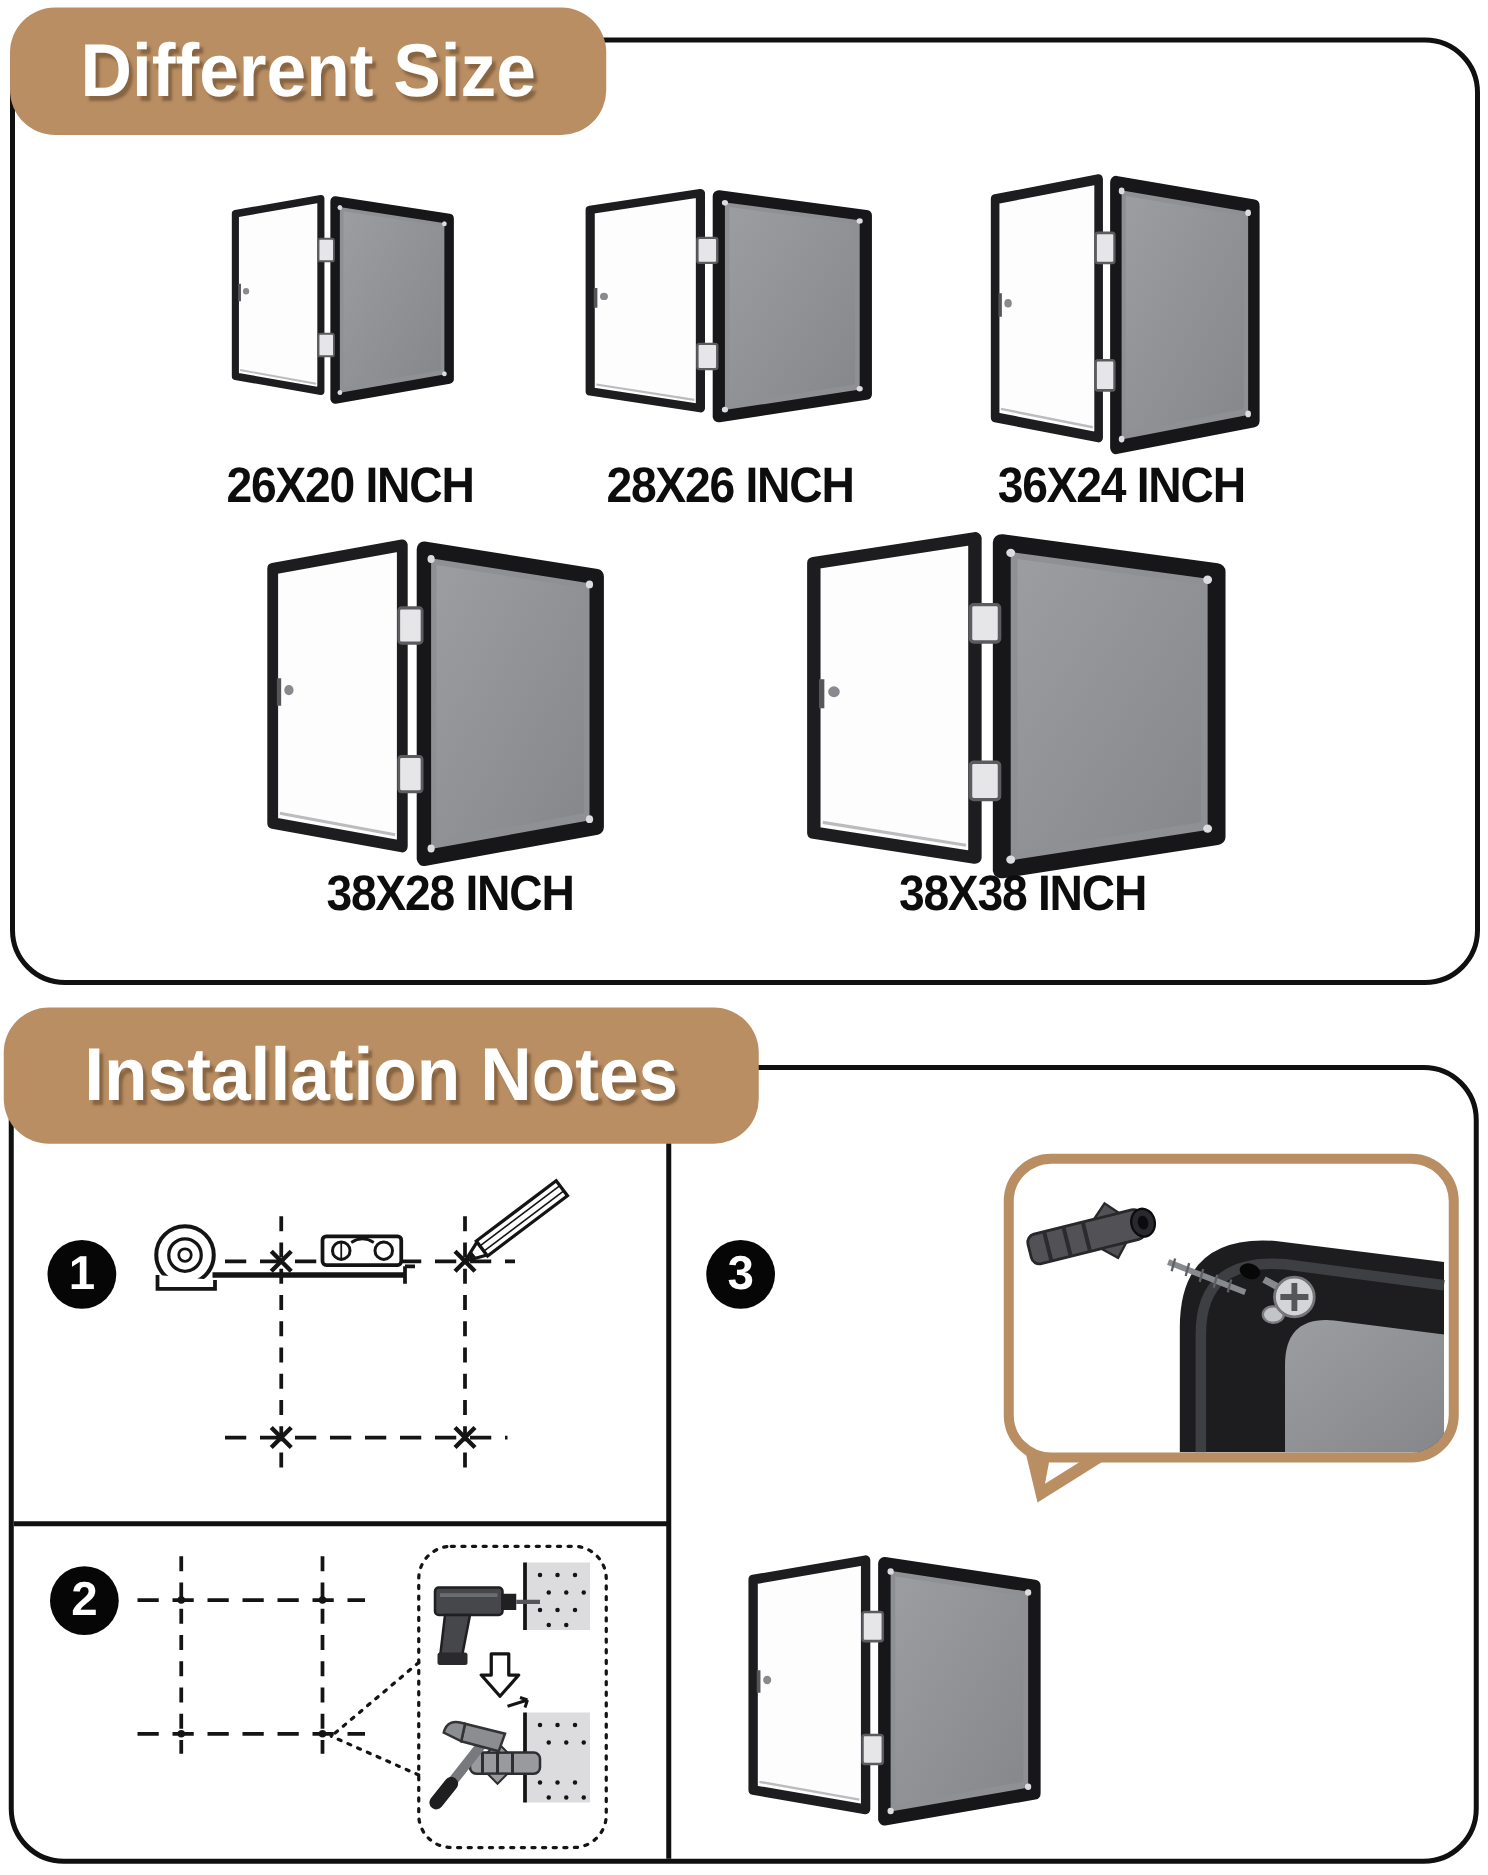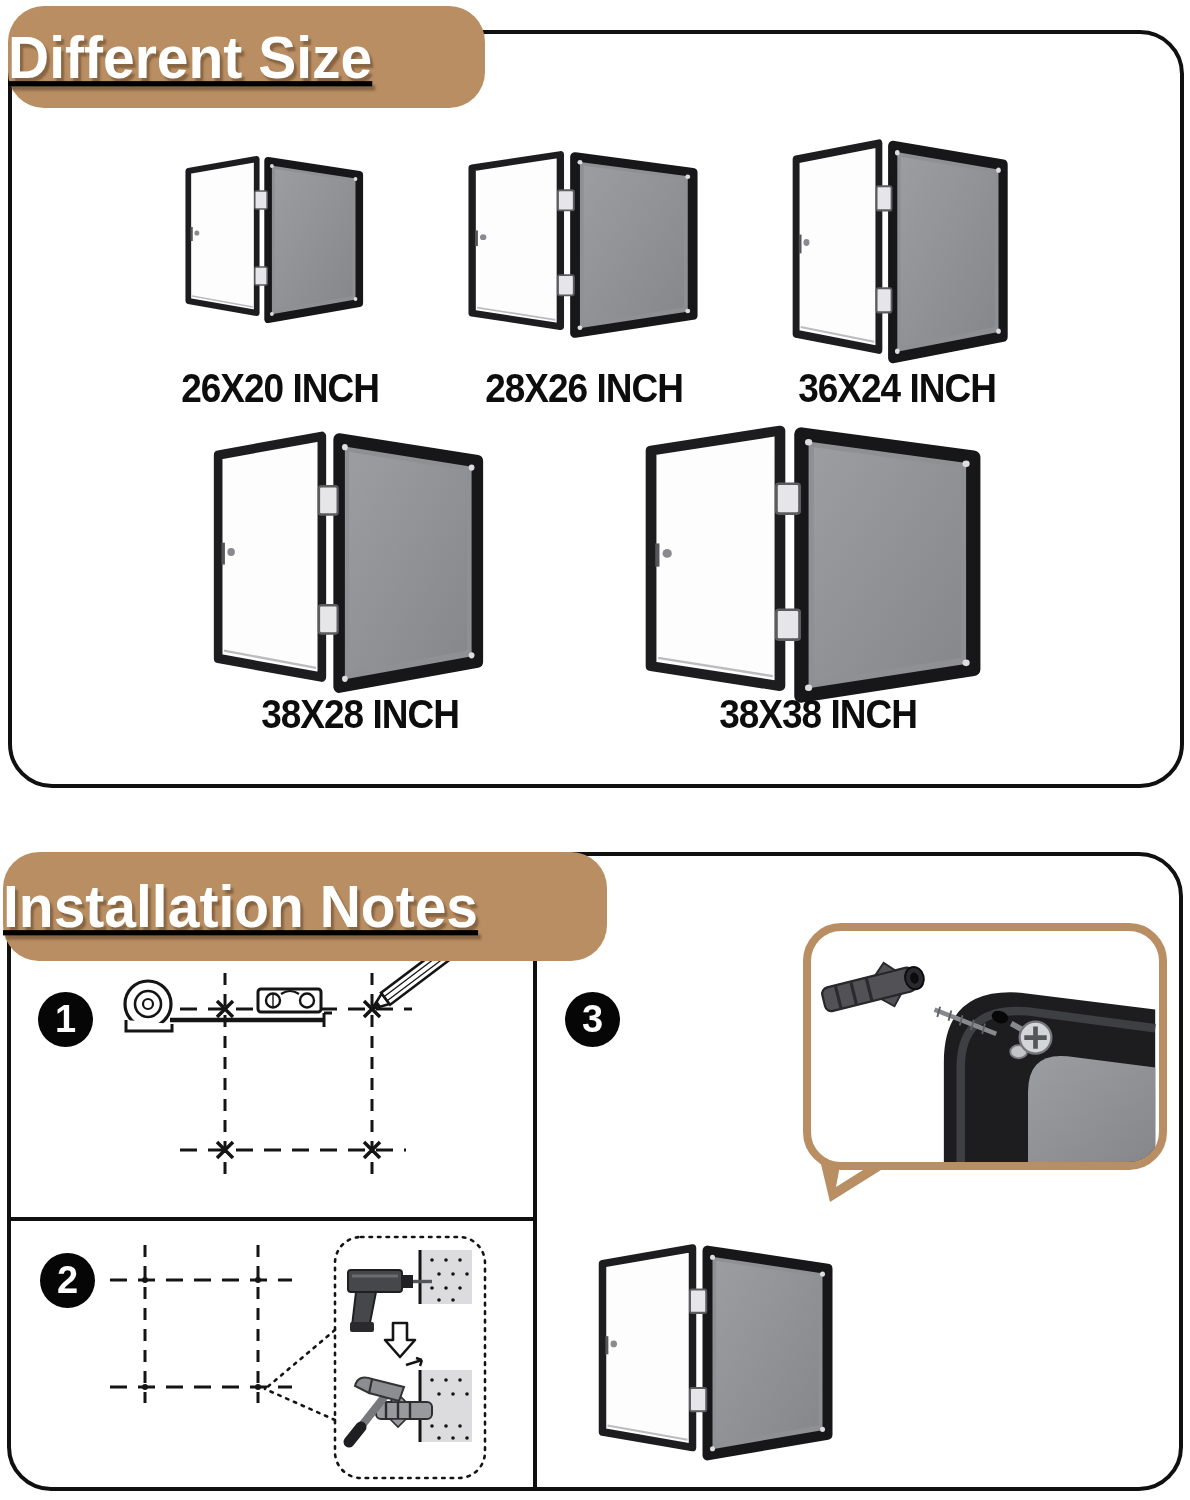--- a/index.html
+++ b/index.html
@@ -7,22 +7,22 @@
     width:1190px;height:1500px;position:relative;background:#ffffff;
     font-family:"Liberation Sans",sans-serif;overflow:hidden;
   }
   .panel{
     position:absolute;background:#fff;
     border:4px solid var(--panel-border,#101010);
     border-radius:44px;box-sizing:border-box;
   }
   .badge{
     position:absolute;background:var(--accent-tan,#b98e63);
-    border-radius:36px;display:flex;align-items:center;
-    z-index:6;box-sizing:border-box;text-decoration:underline;
+    border-radius:36px;display:flex;align-items:center;justify-content:center;
+    z-index:6;box-sizing:border-box;
   }
   .badge span{
     color:var(--badge-text,#ffffff);font-weight:800;font-size:57px;line-height:1;
     text-shadow:3px 4px 2px rgba(88,60,34,.5);white-space:nowrap;
     transform:scaleY(1.05);
   }
   .board-fig{position:absolute;margin:0;padding:0;line-height:0;}
   .size-label{
     position:absolute;font-weight:800;font-size:37px;color:var(--text-black,#0d0d0d);
     text-align:center;letter-spacing:-1px;white-space:nowrap;transform:scaleY(1.08);
@@ -112,21 +112,21 @@
       <use href="#board-open" xlink:href="#board-open"></use>
     </svg>
 </figure>
 <div class="size-label" style="left:688px;top:694px;width:260px;">38X38 INCH</div>
 
 <section class="panel" style="left:7px;top:852px;width:1176px;height:639px;">
   <div class="divider-v" style="left:522px;top:0;height:631px;"></div>
   <div class="divider-h" style="left:0;top:361px;width:524px;"></div>
 </section>
 
-<div class="badge" style="left:3px;top:852px;width:604px;height:109px;">
+<div class="badge" style="left:3px;top:806px;width:604px;height:109px;">
   <span>Installation Notes</span>
 </div>
 
 <div class="step-circle" style="left:38px;top:992px;">
   <span>1</span>
 </div>
 <svg class="step-svg" style="left:20px;top:940px;" width="500" height="265" viewBox="0 0 500 265">
   <g>
     <line class="dash-v" x1="205" y1="33" x2="205" y2="242"></line>
     <line class="dash-v" x1="352" y1="33" x2="352" y2="242"></line>

